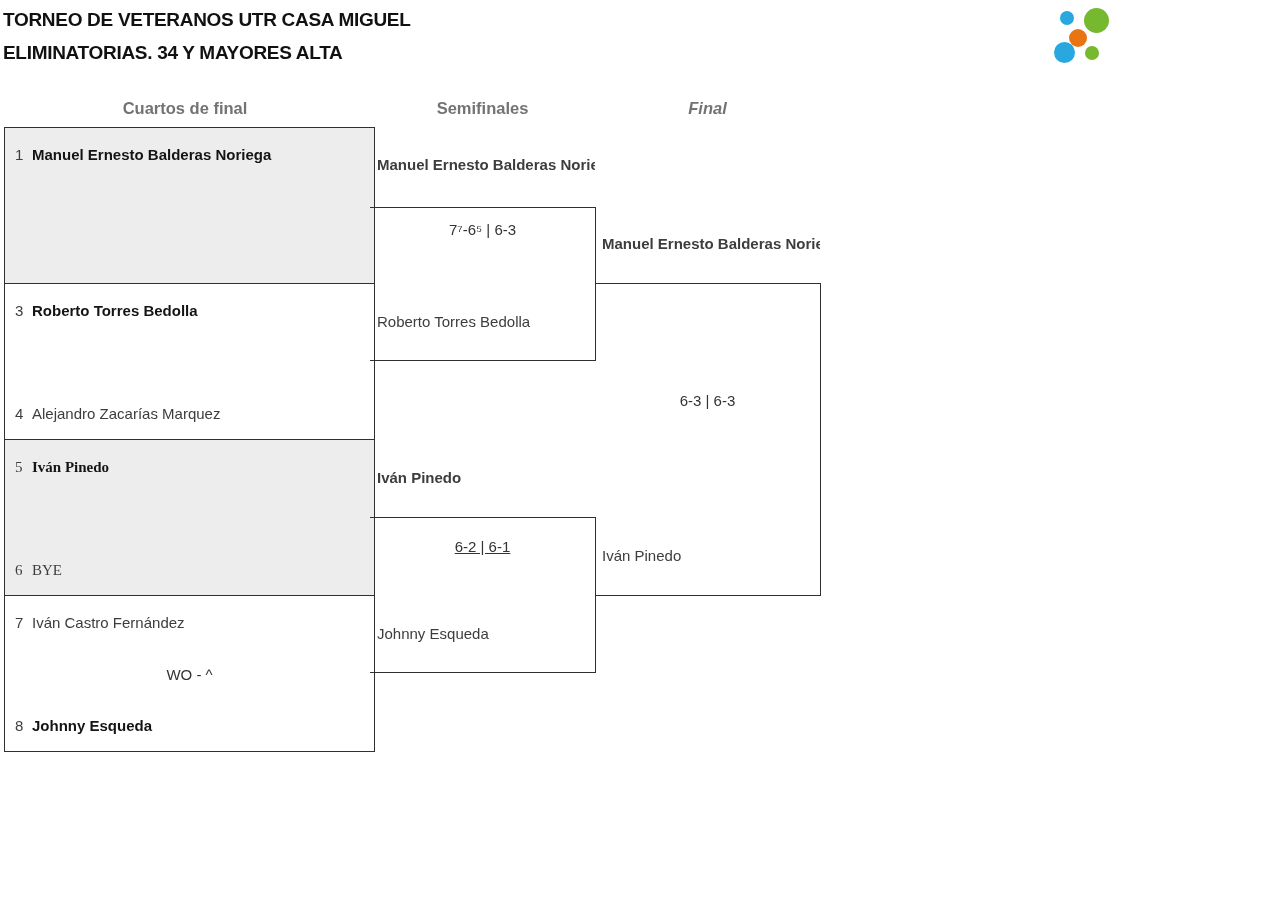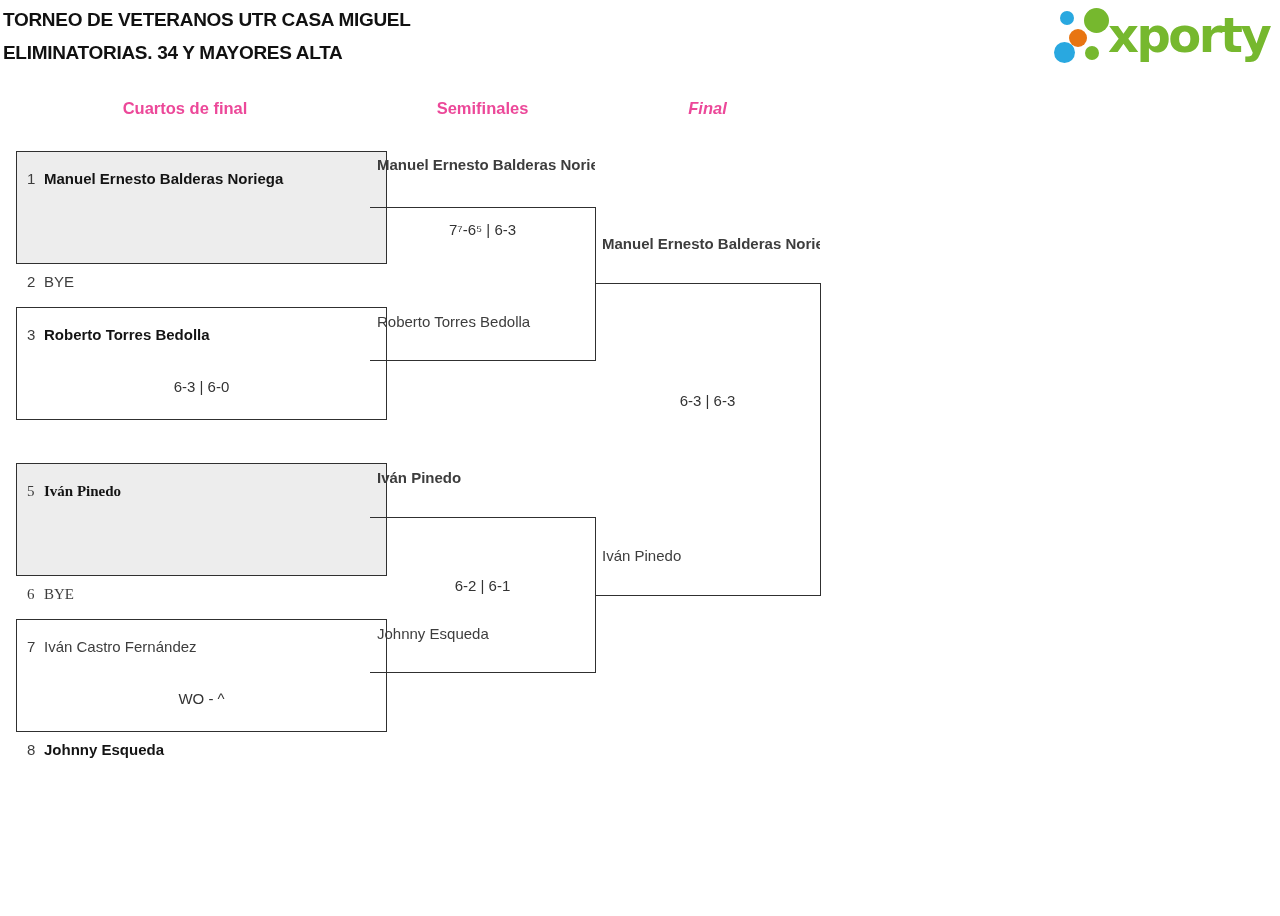--- a/index.html
+++ b/index.html
@@ -24,28 +24,28 @@
   .dot-green-sm { left:37px; top:46px; width:14px; height:14px; background:#76b82e; }
   .wordmark {
     position:absolute; left:60px; top:4px;
     font-family:"DejaVu Sans","Liberation Sans",sans-serif;
     font-size:48px; line-height:62px; font-weight:700; color:#76b82e;
     letter-spacing:-2.5px;
   }
   
   .round-header {
     position:absolute; top:98px; height:20px; line-height:20px;
-    text-align:center; font-size:16.5px; font-weight:700; color:#ec4899;
+    text-align:center; font-size:16.5px; font-weight:700; color:#737373;
   }
   .rh-qf { left:0;     width:370px; }
   .rh-sf { left:370px; width:225px; }
   .rh-f  { left:595px; width:225px;font-style:italic; }
   
   .box { position:absolute; border:1px solid #303030; }
-  .qf  { left:16px; width:371px; height:113px;margin-top:24px; }
+  .qf  { left:4px; width:371px; height:157px; }
   .qf1 { top:127px; background:#ededed; }
   .qf2 { top:283px; background:#ffffff; }
   .qf3 { top:439px; background:#ededed;font-family:Liberation Serif, serif; }
   .qf4 { top:595px; background:#ffffff; }
   .sf, .final-box { border-left:none; background:transparent; }
   .sf  { left:370px; width:226px; }
   .sf1 { top:207px; height:154px; }
   .sf2 { top:517px; height:156px; }
   .final-box { left:595px; top:283px; width:226px; height:313px; }
   
@@ -81,42 +81,40 @@
     <div>TORNEO DE VETERANOS UTR CASA MIGUEL</div>
     <div>ELIMINATORIAS. 34 Y MAYORES ALTA</div>
   </div>
 
   <div class="logo">
     <span class="dot dot-blue-sm"></span>
     <span class="dot dot-green-lg"></span>
     <span class="dot dot-orange"></span>
     <span class="dot dot-blue-lg"></span>
     <span class="dot dot-green-sm"></span>
-    <span class="wordmark">xporty</span>
   </div>
 
   <div class="round-header rh-qf">Cuartos de final</div>
   <div class="round-header rh-sf">Semifinales</div>
   <div class="round-header rh-f">Final</div>
 
   <div class="box qf qf1">
     <div class="row row-p1">
       <span class="seed">1</span><span class="pname winner">Manuel Ernesto Balderas Noriega</span>
     </div>
     <div class="score"></div>
-    <div class="row row-p2">
-      <span class="seed">2</span><span class="pname">BYE</span>
-    </div>
   </div>
 
   <div class="box qf qf2">
     <div class="row row-p1">
       <span class="seed">3</span><span class="pname winner">Roberto Torres Bedolla</span>
     </div>
-    <div class="score">6-3 | 6-0</div>
+    <div class="row row-p2">
+      <span class="seed">4</span><span class="pname">Alejandro Zacarías Marquez</span>
+    </div>
   </div>
 
   <div class="box qf qf3">
     <div class="row row-p1">
       <span class="seed">5</span><span class="pname winner">Iván Pinedo</span>
     </div>
     <div class="score"></div>
     <div class="row row-p2">
       <span class="seed">6</span><span class="pname">BYE</span>
     </div>
@@ -135,20 +133,20 @@
   <div class="box sf sf1"></div>
   <div class="box sf sf2"></div>
 
   <div class="box final-box"></div>
 
   <div class="slot slot-name-sf winner" style="top:155px;">Manuel Ernesto Balderas Noriega</div>
   <div class="slot slot-score slot-score-sf" style="top:220px;">7⁷-6⁵ | 6-3</div>
   <div class="slot slot-name-sf" style="top:312px;">Roberto Torres Bedolla</div>
 
   <div class="slot slot-name-sf winner" style="top:468px;">Iván Pinedo</div>
-  <div class="slot slot-score slot-score-sf" style="top:576px;">6-2 | 6-1</div>
+  <div class="slot slot-score slot-score-sf" style="top:537px;text-decoration:underline;">6-2 | 6-1</div>
   <div class="slot slot-name-sf" style="top:624px;">Johnny Esqueda</div>
 
   <div class="slot slot-name-f winner" style="top:234px;">Manuel Ernesto Balderas Noriega</div>
   <div class="slot slot-score slot-score-f" style="top:391px;">6-3 | 6-3</div>
   <div class="slot slot-name-f" style="top:546px;">Iván Pinedo</div>
 
 </div>
 
 </body></html>

